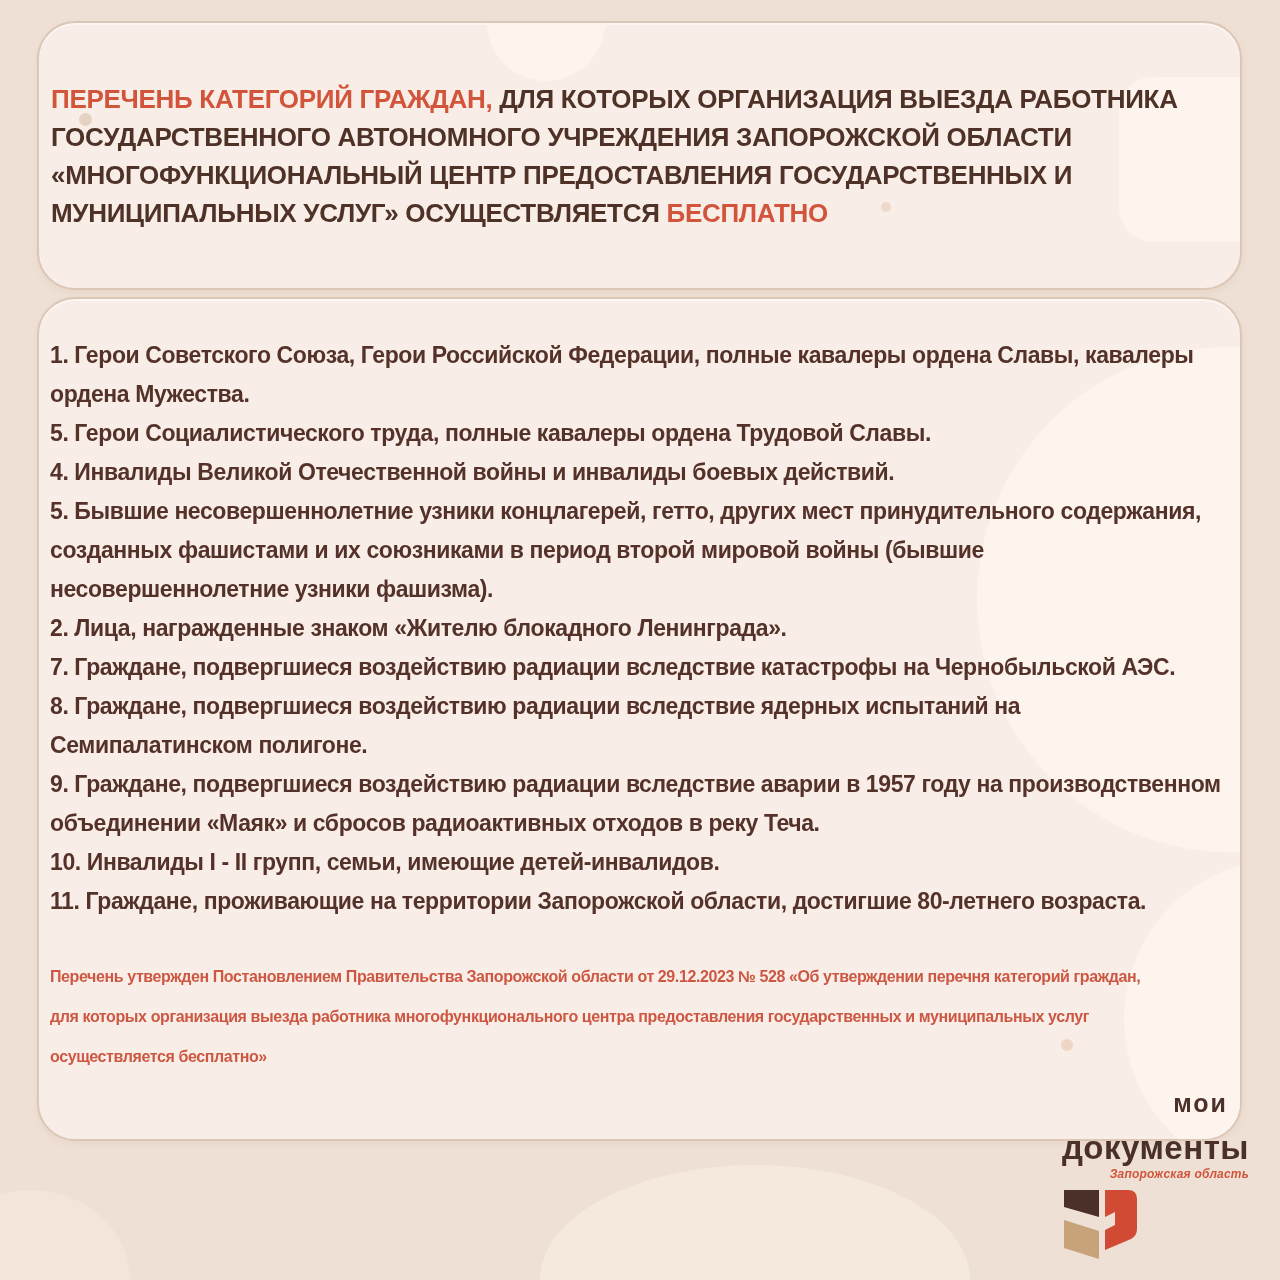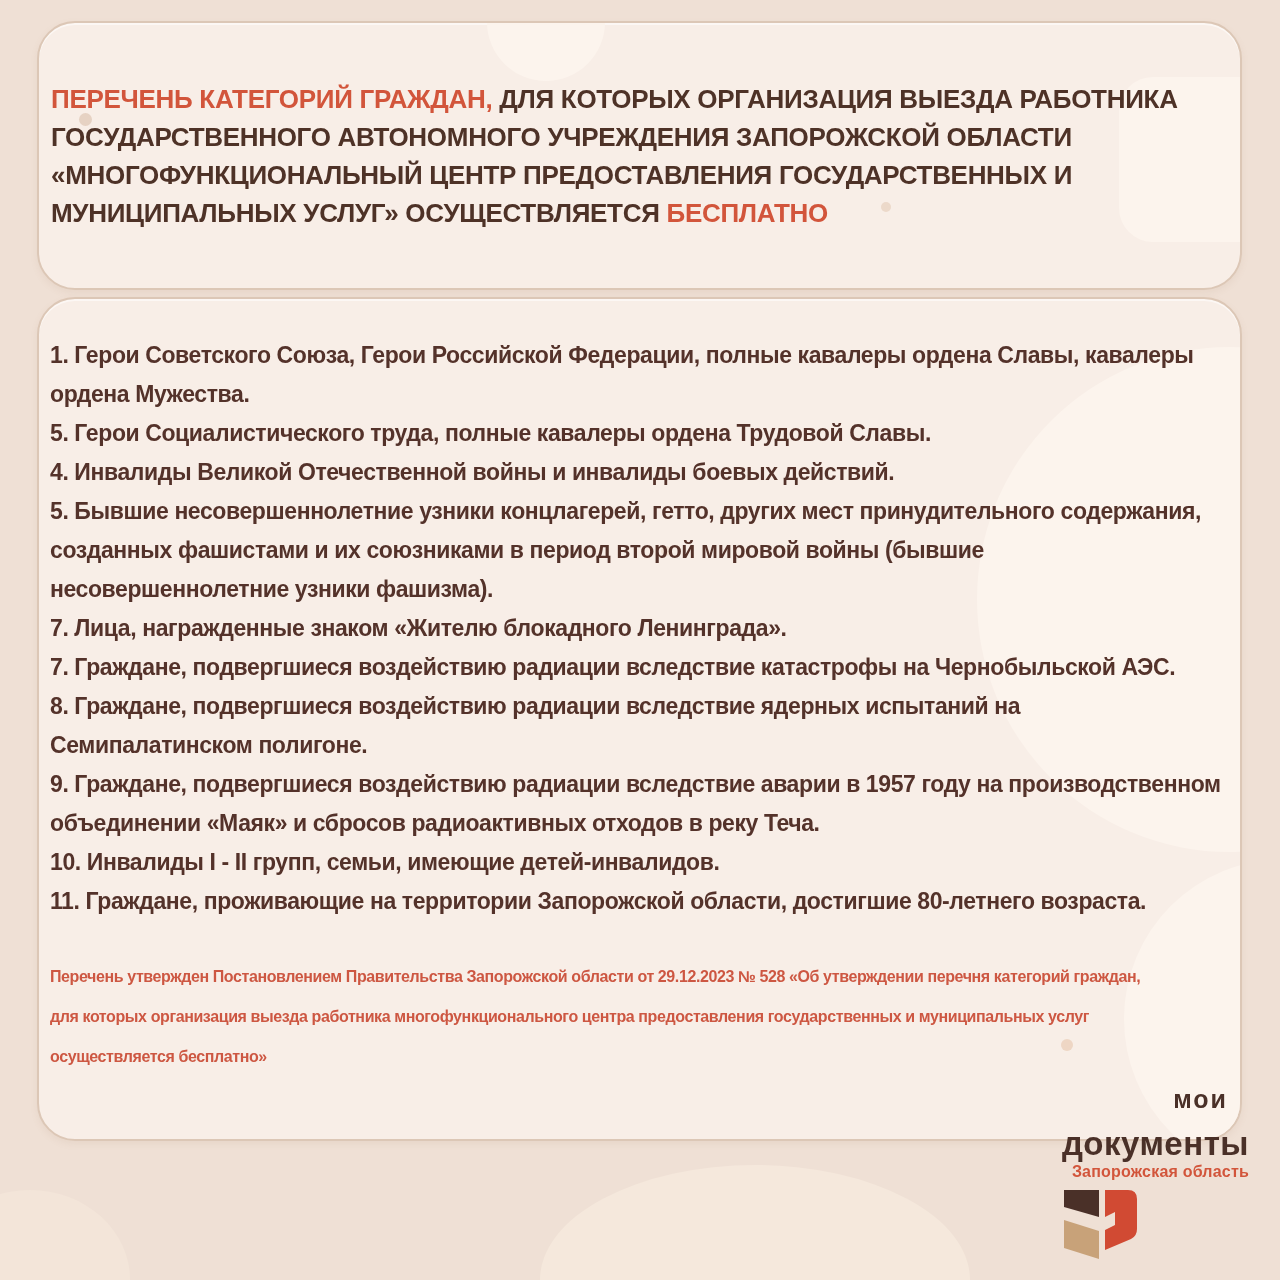--- a/index.html
+++ b/index.html
@@ -68,21 +68,21 @@
     font-size:16px;line-height:40px;font-weight:bold;
     letter-spacing:-0.4px;color:var(--note_text);
   }
   .logo{
     position:absolute;right:31px;bottom:17px;
     display:flex;align-items:flex-start;gap:8px;flex-direction:column;
   }
   .logo-text{text-align:right;color:var(--logo_brown);margin-top:11px;}
   .logo-moi{font-size:25px;font-weight:bold;letter-spacing:2px;line-height:0.85;padding-right:21px;}
   .logo-dok{font-size:33px;font-weight:bold;letter-spacing:0.5px;line-height:1.0;margin-top:17px;}
-  .logo-region{font-size:16px;font-weight:bold;color:var(--accent);margin-top:3px;letter-spacing:0.2px;}
+  .logo-region{font-size:12px;font-weight:bold;color:var(--accent);margin-top:3px;letter-spacing:0.2px;font-style:italic;}
 </style>
 </head>
 <body>
 
 <div class="bg-blob bottom-center"></div>
 <div class="bg-blob bottom-left"></div>
 
 <div class="card title-card">
   <div class="blob rrect title-blob-rect"></div>
   <div class="blob round title-blob-circle"></div>
@@ -95,21 +95,21 @@
   <div class="blob round body-blob-circle"></div>
   <div class="blob round body-blob-circle2"></div>
   <div class="dot d3"></div>
   <div class="dot d4"></div>
 
   <div class="list">
     <p>1. Герои Советского Союза, Герои Российской Федерации, полные кавалеры ордена Славы, кавалеры ордена Мужества.</p>
     <p>5. Герои Социалистического труда, полные кавалеры ордена Трудовой Славы.</p>
     <p>4. Инвалиды Великой Отечественной войны и инвалиды боевых действий.</p>
     <p>5. Бывшие несовершеннолетние узники концлагерей, гетто, других мест принудительного содержания, созданных фашистами и их союзниками в период второй мировой войны (бывшие несовершеннолетние узники фашизма).</p>
-    <p>7. Лица, награжденные знаком «Жителю блокадного Ленинграда».</p>
+    <p>2. Лица, награжденные знаком «Жителю блокадного Ленинграда».</p>
     <p>7. Граждане, подвергшиеся воздействию радиации вследствие катастрофы на Чернобыльской АЭС.</p>
     <p>8. Граждане, подвергшиеся воздействию радиации вследствие ядерных испытаний на Семипалатинском полигоне.</p>
     <p>9. Граждане, подвергшиеся воздействию радиации вследствие аварии в 1957 году на производственном объединении «Маяк» и сбросов радиоактивных отходов в реку Теча.</p>
     <p>10. Инвалиды I - II групп, семьи, имеющие детей-инвалидов.</p>
     <p>11. Граждане, проживающие на территории Запорожской области, достигшие 80-летнего возраста.</p>
   </div>
 
   <p class="note">Перечень утвержден Постановлением Правительства Запорожской области от 29.12.2023 № 528 «Об утверждении перечня категорий граждан, для которых организация выезда работника многофункционального центра предоставления государственных и муниципальных услуг осуществляется бесплатно»</p>
 </div>
 

